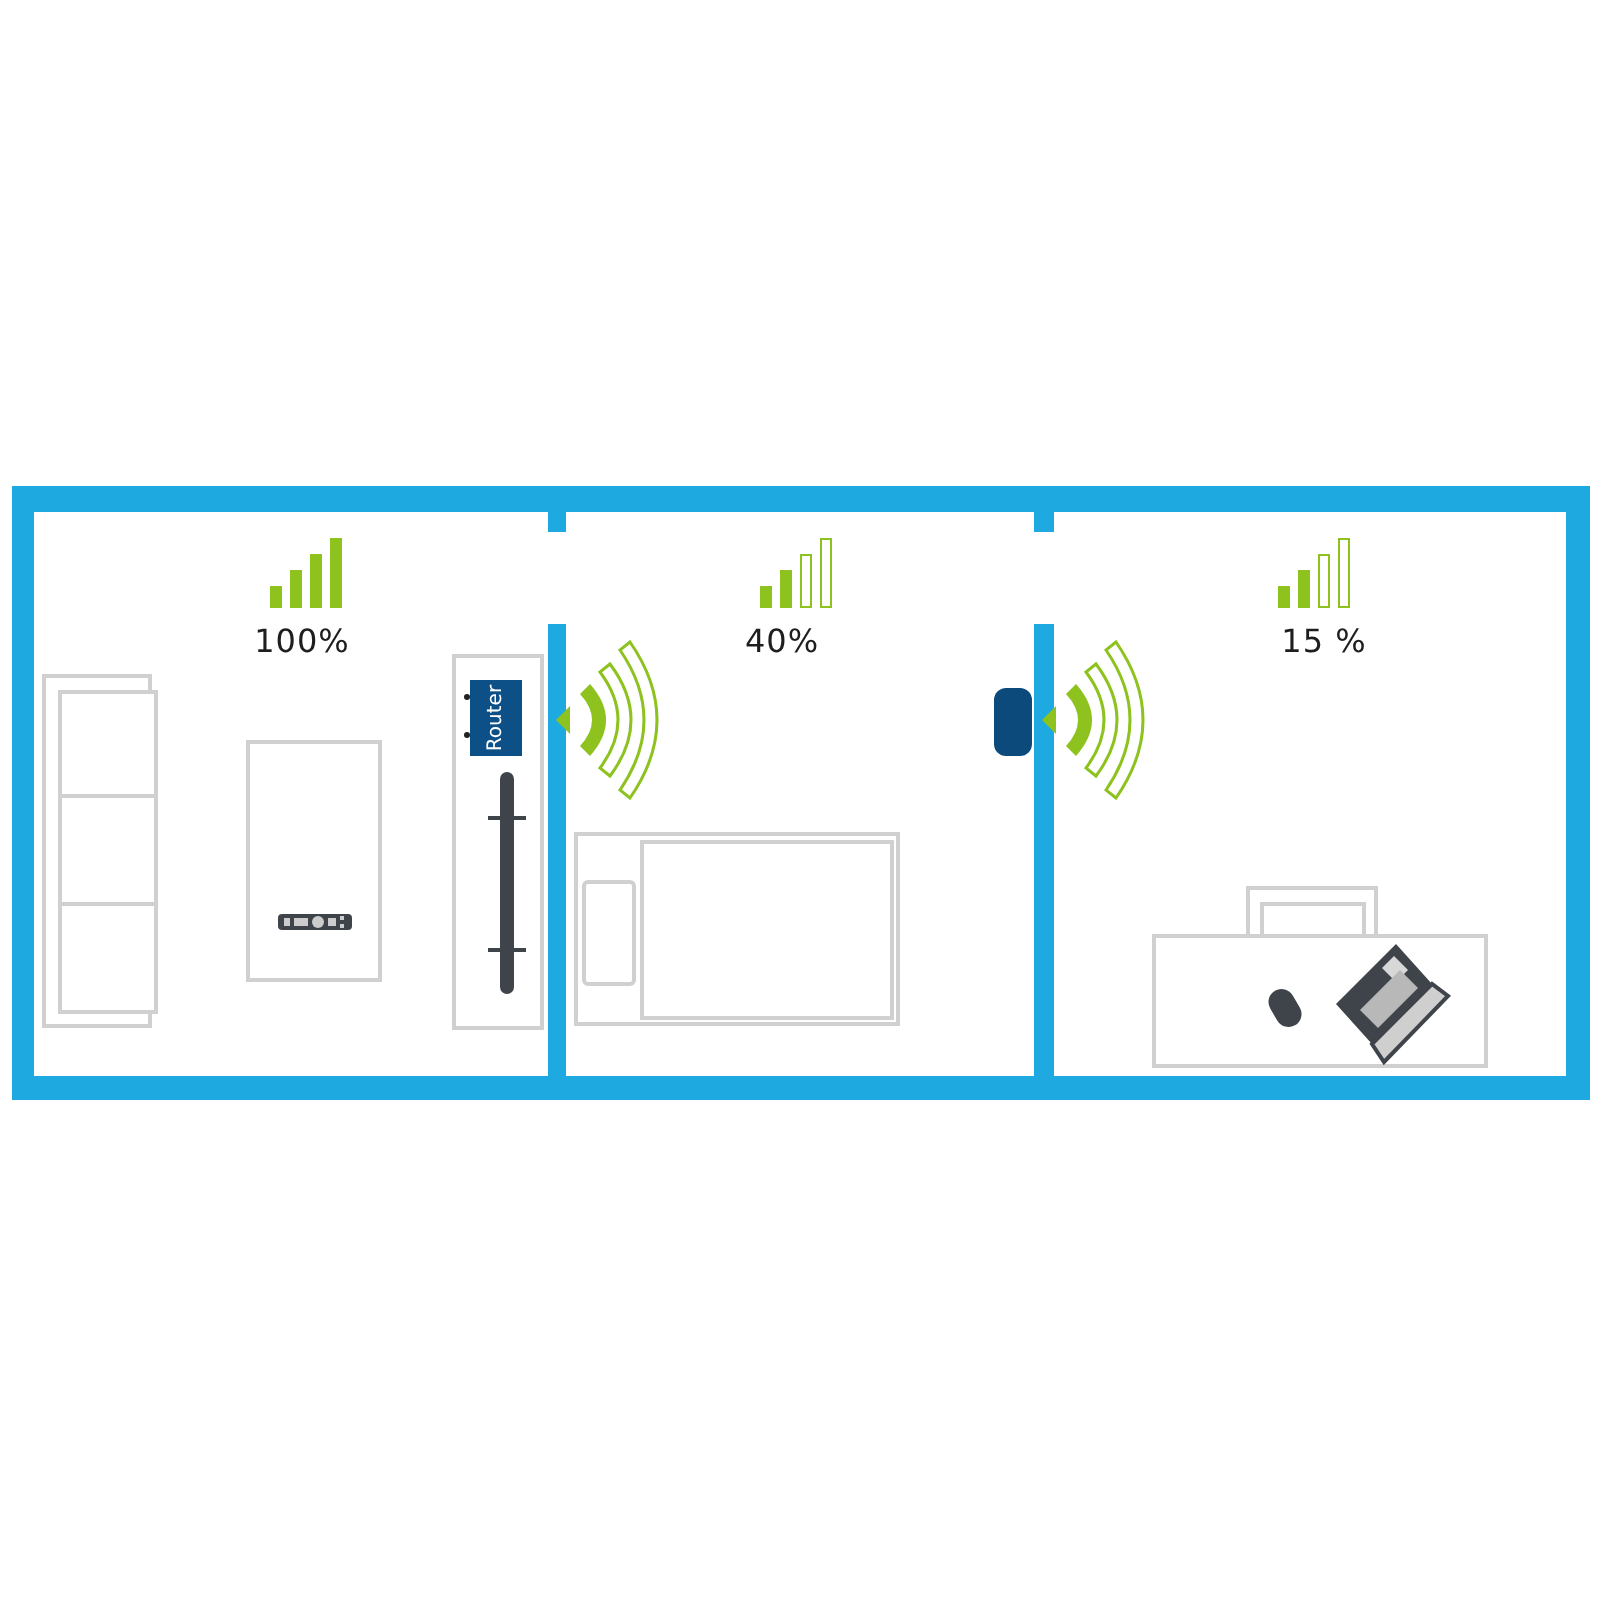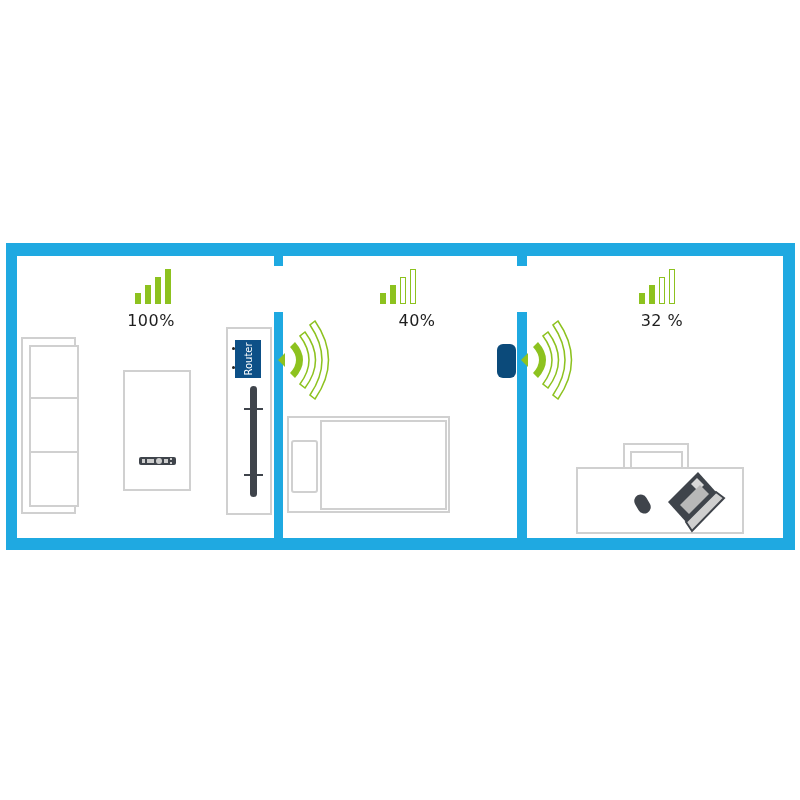--- a/index.html
+++ b/index.html
@@ -79,21 +79,21 @@
     <path d="M34,11 Q58,46 34,81 L39,85 Q66,46 39,7 Z" fill="none" stroke="#8dc21f" stroke-width="1.5"></path>
   </svg>
 
   <div>
     <div class="abs" style="left:380px;top:268px;width:40px;height:37px;">
       <div class="bar on" style="left:0;top:25px;width:6px;height:11px;"></div>
       <div class="bar on" style="left:10px;top:17px;width:6px;height:19px;"></div>
       <div class="bar off" style="left:20px;top:9px;width:6px;height:27px;"></div>
       <div class="bar off" style="left:30px;top:1px;width:6px;height:35px;"></div>
     </div>
-    <div class="pct" style="left:377px;top:311px;">40%</div>
+    <div class="pct" style="left:351px;top:311px;">40%</div>
 
     <div>
       <div class="furn" style="left:287px;top:416px;width:163px;height:97px;"></div>
       <div class="furn" style="left:320px;top:420px;width:127px;height:90px;"></div>
       <div class="furn" style="left:291px;top:440px;width:27px;height:53px;border-radius:3px;"></div>
     </div>
   </div>
 
   <div class="abs" style="left:497px;top:344px;width:19px;height:34px;background:#0b4a7a;border-radius:6px;"></div>
 
@@ -104,21 +104,21 @@
     <path d="M34,11 Q58,46 34,81 L39,85 Q66,46 39,7 Z" fill="none" stroke="#8dc21f" stroke-width="1.5"></path>
   </svg>
 
   <div>
     <div class="abs" style="left:639px;top:268px;width:40px;height:37px;">
       <div class="bar on" style="left:0;top:25px;width:6px;height:11px;"></div>
       <div class="bar on" style="left:10px;top:17px;width:6px;height:19px;"></div>
       <div class="bar off" style="left:20px;top:9px;width:6px;height:27px;"></div>
       <div class="bar off" style="left:30px;top:1px;width:6px;height:35px;"></div>
     </div>
-    <div class="pct" style="left:622px;top:311px;">32 %</div>
+    <div class="pct" style="left:622px;top:311px;">15 %</div>
 
     <div>
       <div class="furn" style="left:623px;top:443px;width:66px;height:26px;"></div>
       <div class="furn" style="left:630px;top:451px;width:53px;height:18px;"></div>
     </div>
 
     <div class="furn" style="left:576px;top:467px;width:168px;height:67px;background:#fff;"></div>
 
     <div class="abs dark" style="left:636px;top:494px;width:13px;height:20px;border-radius:7px;transform:rotate(-30deg);"></div>
 

